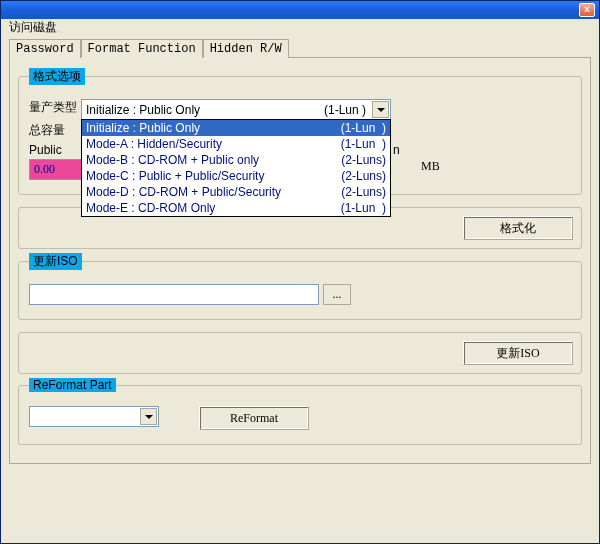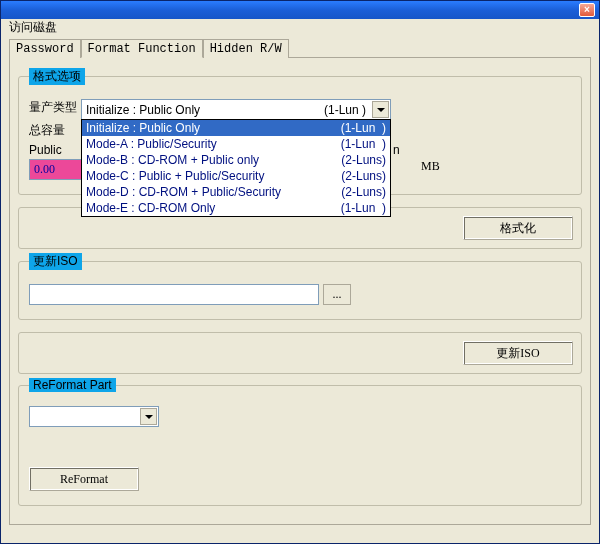--- a/index.html
+++ b/index.html
@@ -235,21 +235,21 @@
           <span class="lbl">量产类型</span>
           <div style="position:relative;flex:1;">
             <div class="combo" style="width:310px;">
               <span class="combo-text"><span>Initialize : Public Only</span></span>
               <span class="lun-col right-col" style="position:absolute;right:24px;">(1-Lun  )</span>
               <div class="combo-btn"></div>
             </div>
 
             <div class="dropdown" style="width:310px;" id="type-dropdown">
                 <div class="opt sel"><span style="float: right;">(1-Lun  )</span><span>Initialize : Public Only</span></div>
-                <div class="opt"><span style="float: right;">(1-Lun  )</span><span>Mode-A : Public/Security</span></div>
+                <div class="opt"><span style="float: right;">(1-Lun  )</span><span>Mode-A : Hidden/Security</span></div>
                 <div class="opt"><span style="float: right;">(2-Luns)</span><span>Mode-B : CD-ROM + Public only</span></div>
                 <div class="opt"><span style="float: right;">(2-Luns)</span><span>Mode-C : Public + Public/Security</span></div>
                 <div class="opt"><span style="float: right;">(2-Luns)</span><span>Mode-D : CD-ROM + Public/Security</span></div>
                 <div class="opt"><span style="float: right;">(1-Lun  )</span><span>Mode-E : CD-ROM Only</span></div>
               </div>
           </div>
         </div>
 
         <div class="row">
           <span class="lbl">总容量</span>
@@ -281,21 +281,21 @@
         </div>
       </fieldset>
 
       <div class="action-box" style="margin-top:-4px;">
         <div class="placeholder-groove" style="flex:1;"></div>
         <button class="btn btn-wide">更新ISO</button>
       </div>
 
       <fieldset style="margin-bottom:6px;">
         <legend>ReFormat Part</legend>
-        <div class="row" style="gap:40px;flex-direction:column;">
+        <div class="row" style="gap:40px;">
           <div class="combo" style="width:130px;">
             <div class="combo-btn"></div>
           </div>
           <button class="btn" style="width:110px;">ReFormat</button>
         </div>
       </fieldset>
 
     </div>
   </div>
 </div>

